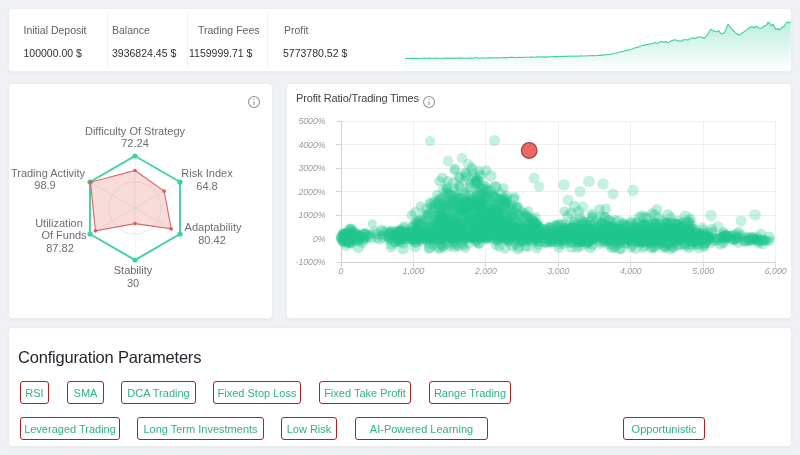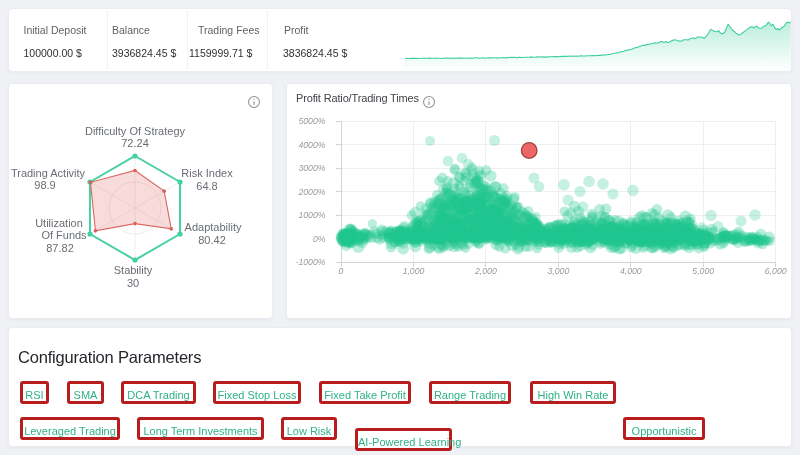--- a/index.html
+++ b/index.html
@@ -1,35 +1,35 @@
 <!DOCTYPE html>
 <html><head><meta charset="utf-8"><style>
 html,body{margin:0;padding:0;width:800px;height:455px;background:#eff1f4;overflow:hidden}
 body{font-family:"Liberation Sans",sans-serif;position:relative}
 .card{position:absolute;background:#fff;border:1px solid #e9ecf1;border-radius:4px;box-shadow:0 1px 3px rgba(0,0,0,.04);box-sizing:border-box}
 .ml{position:absolute;font-size:10.5px;color:#5f6266;white-space:nowrap}
 .mv{position:absolute;font-size:10.5px;color:#2e3033;white-space:nowrap}
-.tag{position:absolute;height:23px;line-height:22px;text-align:center;font-size:11px;color:#30b185;border:3px solid #b91c1c;border-radius:3px;background:#fff;box-sizing:border-box;white-space:nowrap}
+.tag{position:absolute;height:23px;line-height:22px;text-align:center;font-size:11px;color:#30b185;border:1px solid #b91c1c;border-radius:3px;background:#fff;box-sizing:border-box;white-space:nowrap}
 .h1{position:absolute;left:9px;top:20px;font-size:16.5px;font-weight:normal;color:#24272c;letter-spacing:-0.2px}
 .ctitle{position:absolute;left:9px;top:8px;font-size:11px;color:#404348;letter-spacing:-0.15px}
 svg{position:absolute;display:block}
 </style></head>
 <body>
 <div class="card" style="left:8px;top:8px;width:784px;height:64px">
   <div style="position:absolute;left:98px;top:2px;width:1px;height:58px;background:#f1f2f4"></div>
   <div style="position:absolute;left:178px;top:2px;width:1px;height:58px;background:#f1f2f4"></div>
   <div style="position:absolute;left:258px;top:2px;width:1px;height:58px;background:#f1f2f4"></div>
   <div class="ml" style="left:14.5px;top:15px">Initial Deposit</div>
   <div class="mv" style="left:14.5px;top:38px">100000.00 $</div>
   <div class="ml" style="left:103px;top:15px">Balance</div>
   <div class="mv" style="left:103px;top:38px">3936824.45 $</div>
   <div class="ml" style="left:189px;top:15px">Trading Fees</div>
   <div class="mv" style="left:180px;top:38px">1159999.71 $</div>
   <div class="ml" style="left:275px;top:15px">Profit</div>
-  <div class="mv" style="left:274px;top:38px">3836824.45 $</div>
+  <div class="mv" style="left:274px;top:38px">5773780.52 $</div>
   <svg style="left:387px;top:0" width="396" height="63" viewBox="0 0 396 63">
     <defs>
         <linearGradient id="gsp" x1="0" y1="0" x2="0" y2="1">
       <stop offset="0" stop-color="#3ecf9b" stop-opacity="0.35"></stop>
       <stop offset="1" stop-color="#3ecf9b" stop-opacity="0"></stop>
     </linearGradient>
       </defs>
     <polygon points="9.0,62 9.0,49.7 10.6,49.4 12.2,49.5 13.8,49.5 15.4,49.3 17.0,49.4 18.6,49.4 20.2,49.2 21.8,49.5 23.4,49.5 25.0,49.3 26.6,49.3 28.2,49.4 29.8,49.3 31.4,49.3 33.0,49.1 34.6,49.4 36.2,49.3 37.8,49.3 39.4,49.1 41.0,49.5 42.6,49.3 44.2,49.2 45.8,49.5 47.4,49.2 49.0,49.1 50.6,49.2 52.2,48.9 53.8,49.4 55.4,49.2 57.0,49.1 58.6,49.3 60.2,49.0 61.8,49.2 63.4,48.9 65.0,49.1 66.6,49.0 68.2,49.3 69.8,49.3 71.4,49.1 73.0,49.2 74.6,49.1 76.2,49.1 77.8,49.0 79.4,48.8 81.0,48.8 82.6,49.1 84.2,49.3 85.8,49.0 87.4,48.9 89.0,49.2 90.6,49.0 92.2,48.9 93.8,48.9 95.4,48.9 97.0,48.8 98.6,48.7 100.2,48.9 101.8,48.8 103.4,49.0 105.0,48.7 106.6,48.5 108.2,48.7 109.8,48.9 111.4,48.6 113.0,48.5 114.6,48.4 116.2,48.4 117.8,48.5 119.4,48.3 121.0,48.7 122.6,48.4 124.2,48.4 125.8,48.5 127.4,48.5 129.0,48.3 130.6,48.3 132.2,48.3 133.8,48.2 135.4,47.9 137.0,48.2 138.6,48.2 140.2,48.1 141.8,47.9 143.4,48.0 145.0,47.9 146.6,47.9 148.2,48.1 149.8,48.1 151.4,47.9 153.0,47.8 154.6,47.8 156.2,47.7 157.8,47.6 159.4,47.5 161.0,47.6 162.6,47.8 164.2,47.6 165.8,47.4 167.4,47.4 169.0,47.3 170.6,47.4 172.2,47.3 173.8,47.1 175.4,47.3 177.0,47.1 178.6,47.3 180.2,47.1 181.8,47.3 183.4,47.0 185.0,46.9 186.6,47.0 188.2,47.0 189.8,46.9 191.4,46.7 193.0,46.8 194.6,46.7 196.2,46.6 197.8,46.6 199.4,46.8 201.0,46.5 202.6,46.2 204.2,46.4 205.8,46.1 207.4,45.8 209.0,46.0 210.6,45.7 212.2,45.5 213.8,45.4 215.4,45.0 217.0,44.5 218.6,44.3 220.2,44.0 221.8,44.0 223.4,43.3 225.0,42.7 226.6,42.8 228.2,41.9 229.8,41.2 231.4,41.5 233.0,40.7 234.6,40.7 236.2,39.9 237.8,39.3 239.4,38.8 241.0,38.4 242.6,37.9 244.2,37.1 245.8,36.8 247.4,36.1 249.0,36.4 250.6,35.6 252.2,35.4 253.8,34.9 255.4,34.8 257.0,34.8 258.6,33.6 260.2,34.2 261.8,33.9 263.4,33.5 265.0,32.5 266.6,32.7 268.2,33.4 269.8,32.6 271.4,33.5 273.0,33.4 274.6,32.1 276.2,31.9 277.8,30.7 279.4,31.0 281.0,31.3 282.6,32.0 284.2,32.1 285.8,32.0 287.4,30.9 289.0,30.7 290.6,30.8 292.2,31.0 293.8,29.9 295.4,29.3 297.0,28.8 298.6,29.8 300.2,28.9 301.8,28.0 303.4,28.0 305.0,28.0 306.6,28.6 308.2,29.5 309.8,27.6 311.4,26.2 313.0,23.2 314.6,20.4 316.2,21.1 317.8,22.1 319.4,22.5 321.0,22.8 322.6,21.7 324.2,23.8 325.8,25.1 327.4,24.3 329.0,23.0 330.6,18.5 332.2,15.2 333.8,17.5 335.4,19.8 337.0,21.5 338.6,22.7 340.2,24.5 341.8,25.3 343.4,26.1 345.0,25.1 346.6,23.8 348.2,22.8 349.8,21.4 351.4,20.4 353.0,18.8 354.6,18.0 356.2,17.7 357.8,18.7 359.4,17.7 361.0,17.3 362.6,19.2 364.2,19.2 365.8,19.0 367.4,17.6 369.0,16.8 370.6,15.9 372.2,13.2 373.8,14.3 375.4,16.7 377.0,15.4 378.6,18.4 380.2,20.6 381.8,19.5 383.4,21.0 385.0,19.3 386.6,18.2 388.2,17.2 389.8,14.6 391.4,13.0 393.0,13.8 394.6,13.0 394.6,62" fill="url(#gsp)" stroke="none"></polygon>
       <polyline points="9.0,49.7 10.6,49.4 12.2,49.5 13.8,49.5 15.4,49.3 17.0,49.4 18.6,49.4 20.2,49.2 21.8,49.5 23.4,49.5 25.0,49.3 26.6,49.3 28.2,49.4 29.8,49.3 31.4,49.3 33.0,49.1 34.6,49.4 36.2,49.3 37.8,49.3 39.4,49.1 41.0,49.5 42.6,49.3 44.2,49.2 45.8,49.5 47.4,49.2 49.0,49.1 50.6,49.2 52.2,48.9 53.8,49.4 55.4,49.2 57.0,49.1 58.6,49.3 60.2,49.0 61.8,49.2 63.4,48.9 65.0,49.1 66.6,49.0 68.2,49.3 69.8,49.3 71.4,49.1 73.0,49.2 74.6,49.1 76.2,49.1 77.8,49.0 79.4,48.8 81.0,48.8 82.6,49.1 84.2,49.3 85.8,49.0 87.4,48.9 89.0,49.2 90.6,49.0 92.2,48.9 93.8,48.9 95.4,48.9 97.0,48.8 98.6,48.7 100.2,48.9 101.8,48.8 103.4,49.0 105.0,48.7 106.6,48.5 108.2,48.7 109.8,48.9 111.4,48.6 113.0,48.5 114.6,48.4 116.2,48.4 117.8,48.5 119.4,48.3 121.0,48.7 122.6,48.4 124.2,48.4 125.8,48.5 127.4,48.5 129.0,48.3 130.6,48.3 132.2,48.3 133.8,48.2 135.4,47.9 137.0,48.2 138.6,48.2 140.2,48.1 141.8,47.9 143.4,48.0 145.0,47.9 146.6,47.9 148.2,48.1 149.8,48.1 151.4,47.9 153.0,47.8 154.6,47.8 156.2,47.7 157.8,47.6 159.4,47.5 161.0,47.6 162.6,47.8 164.2,47.6 165.8,47.4 167.4,47.4 169.0,47.3 170.6,47.4 172.2,47.3 173.8,47.1 175.4,47.3 177.0,47.1 178.6,47.3 180.2,47.1 181.8,47.3 183.4,47.0 185.0,46.9 186.6,47.0 188.2,47.0 189.8,46.9 191.4,46.7 193.0,46.8 194.6,46.7 196.2,46.6 197.8,46.6 199.4,46.8 201.0,46.5 202.6,46.2 204.2,46.4 205.8,46.1 207.4,45.8 209.0,46.0 210.6,45.7 212.2,45.5 213.8,45.4 215.4,45.0 217.0,44.5 218.6,44.3 220.2,44.0 221.8,44.0 223.4,43.3 225.0,42.7 226.6,42.8 228.2,41.9 229.8,41.2 231.4,41.5 233.0,40.7 234.6,40.7 236.2,39.9 237.8,39.3 239.4,38.8 241.0,38.4 242.6,37.9 244.2,37.1 245.8,36.8 247.4,36.1 249.0,36.4 250.6,35.6 252.2,35.4 253.8,34.9 255.4,34.8 257.0,34.8 258.6,33.6 260.2,34.2 261.8,33.9 263.4,33.5 265.0,32.5 266.6,32.7 268.2,33.4 269.8,32.6 271.4,33.5 273.0,33.4 274.6,32.1 276.2,31.9 277.8,30.7 279.4,31.0 281.0,31.3 282.6,32.0 284.2,32.1 285.8,32.0 287.4,30.9 289.0,30.7 290.6,30.8 292.2,31.0 293.8,29.9 295.4,29.3 297.0,28.8 298.6,29.8 300.2,28.9 301.8,28.0 303.4,28.0 305.0,28.0 306.6,28.6 308.2,29.5 309.8,27.6 311.4,26.2 313.0,23.2 314.6,20.4 316.2,21.1 317.8,22.1 319.4,22.5 321.0,22.8 322.6,21.7 324.2,23.8 325.8,25.1 327.4,24.3 329.0,23.0 330.6,18.5 332.2,15.2 333.8,17.5 335.4,19.8 337.0,21.5 338.6,22.7 340.2,24.5 341.8,25.3 343.4,26.1 345.0,25.1 346.6,23.8 348.2,22.8 349.8,21.4 351.4,20.4 353.0,18.8 354.6,18.0 356.2,17.7 357.8,18.7 359.4,17.7 361.0,17.3 362.6,19.2 364.2,19.2 365.8,19.0 367.4,17.6 369.0,16.8 370.6,15.9 372.2,13.2 373.8,14.3 375.4,16.7 377.0,15.4 378.6,18.4 380.2,20.6 381.8,19.5 383.4,21.0 385.0,19.3 386.6,18.2 388.2,17.2 389.8,14.6 391.4,13.0 393.0,13.8 394.6,13.0" fill="none" stroke="#3ecf9b" stroke-width="1.1" stroke-linejoin="round"></polyline>
   </svg>
@@ -2227,18 +2227,17 @@
     </svg>
 </div>
 <div class="card" style="left:8px;top:327px;width:784px;height:120px">
   <div class="h1">Configuration Parameters</div>
   <div class="tag" style="left:11px;top:53px;width:29px">RSI</div>
     <div class="tag" style="left:58px;top:53px;width:37px">SMA</div>
     <div class="tag" style="left:112px;top:53px;width:75px">DCA Trading</div>
     <div class="tag" style="left:204px;top:53px;width:88px">Fixed Stop Loss</div>
     <div class="tag" style="left:310px;top:53px;width:92px">Fixed Take Profit</div>
     <div class="tag" style="left:420px;top:53px;width:82px">Range Trading</div>
-    <div class="tag" style="left:521px;top:53px;width:86px">High Win Rate</div>
     <div class="tag" style="left:11px;top:89px;width:100px">Leveraged Trading</div>
     <div class="tag" style="left:128px;top:89px;width:127px">Long Term Investments</div>
     <div class="tag" style="left:272px;top:89px;width:56px">Low Risk</div>
-    <div class="tag" style="left:346px;top:100px;width:97px">AI-Powered Learning</div>
+    <div class="tag" style="left:346px;top:89px;width:133px">AI-Powered Learning</div>
     <div class="tag" style="left:614px;top:89px;width:82px">Opportunistic</div>
 </div>
 </body></html>

